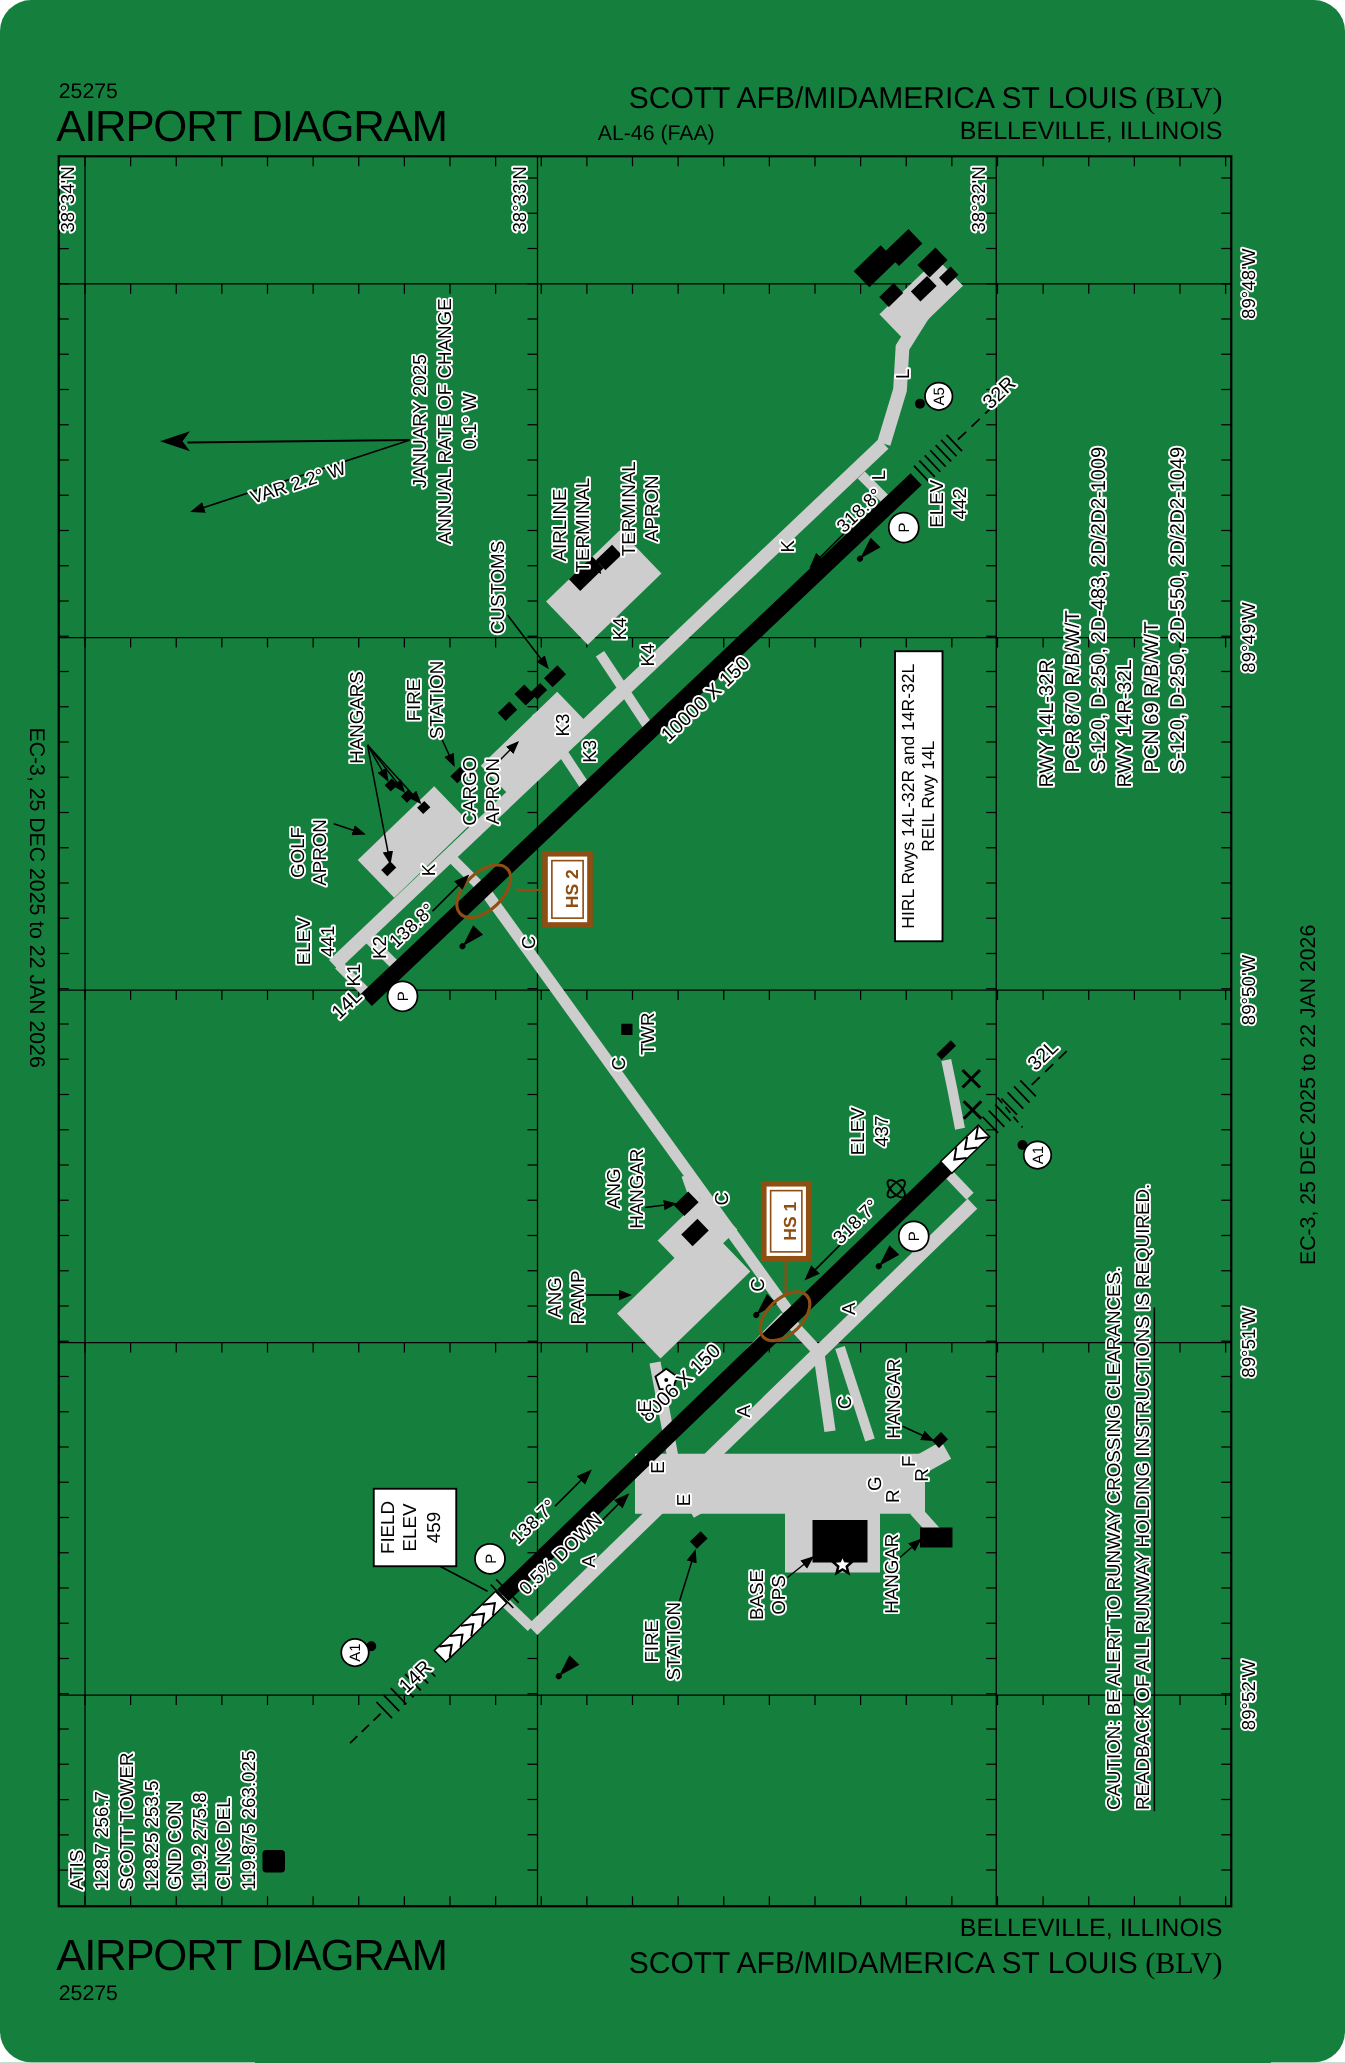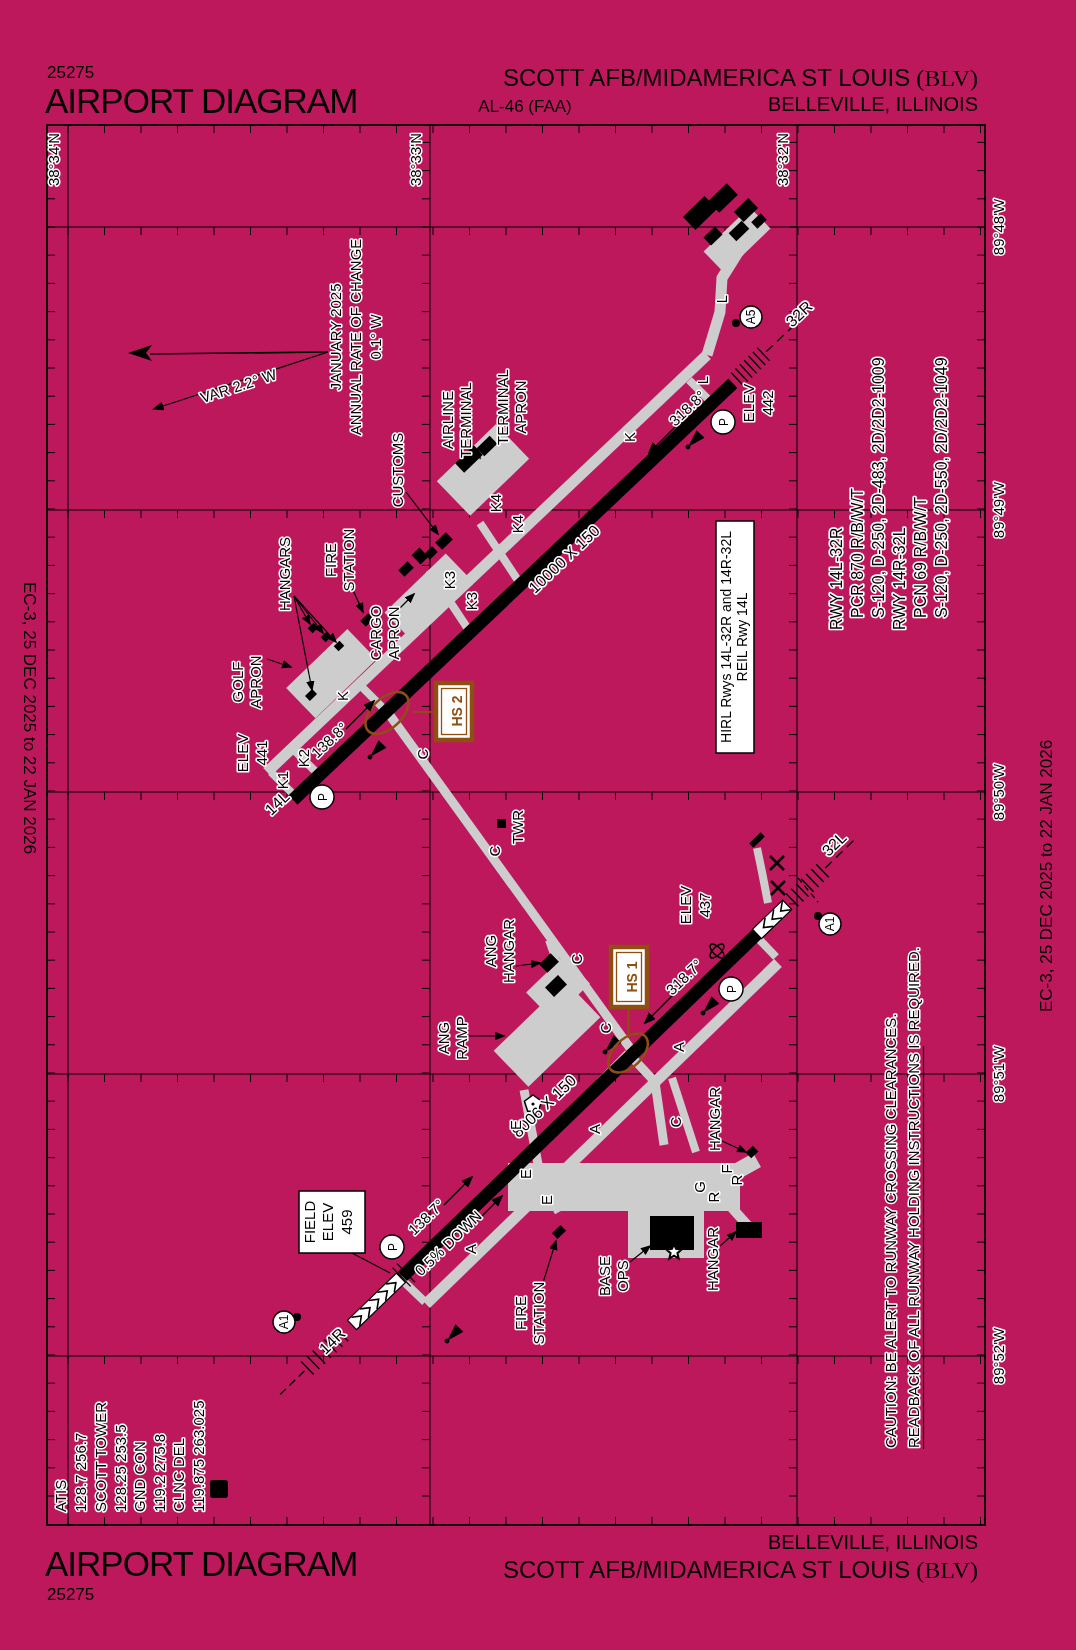--- a/index.html
+++ b/index.html
@@ -1,16 +1,16 @@
 <!DOCTYPE html>
 <html><head>
 <meta charset="utf-8">
 <style>
   html,body{margin:0;padding:0;background:#fff;}
-  #page{position:relative;width:1076px;height:1650px;background:#be185d;overflow:hidden;}
+  #page{position:relative;width:1076px;height:1650px;background:#15803d;overflow:hidden;border-radius:25px;}
   svg{position:absolute;left:0;top:0;}
   text{font-family:"Liberation Sans",sans-serif;fill:#000;}
   .big{font-size:35px;letter-spacing:-1px;}
   .h17{font-size:17px;}
   .h24{font-size:24px;}
   .h20{font-size:20px;}
   .serif{font-family:"Liberation Serif",serif;}
   .m{font-size:15px;paint-order:stroke;stroke:#fff;stroke-width:3px;stroke-linejoin:round;}
   .m14{font-size:14px;paint-order:stroke;stroke:#fff;stroke-width:3px;stroke-linejoin:round;}
   .m16{font-size:16px;paint-order:stroke;stroke:#fff;stroke-width:3.2px;stroke-linejoin:round;}

